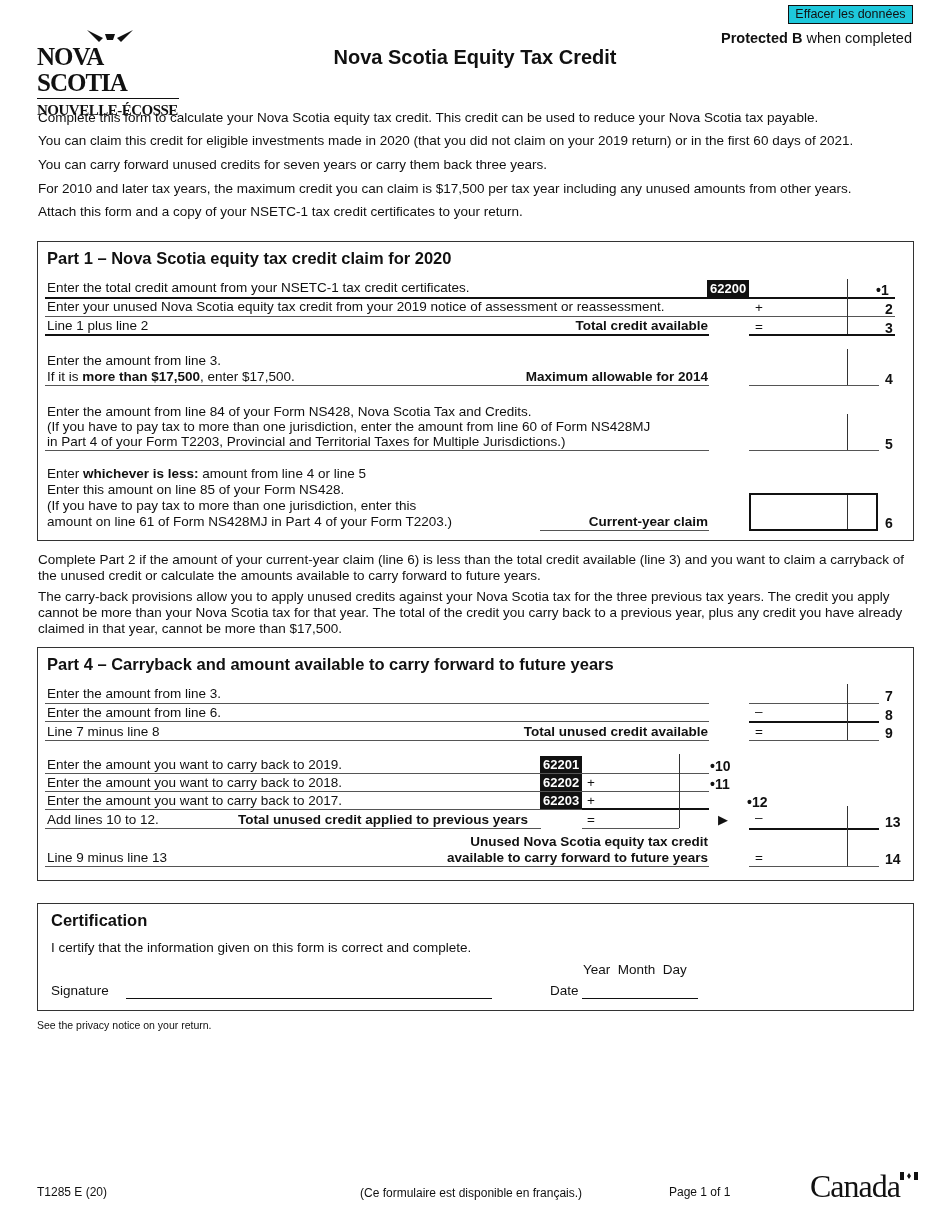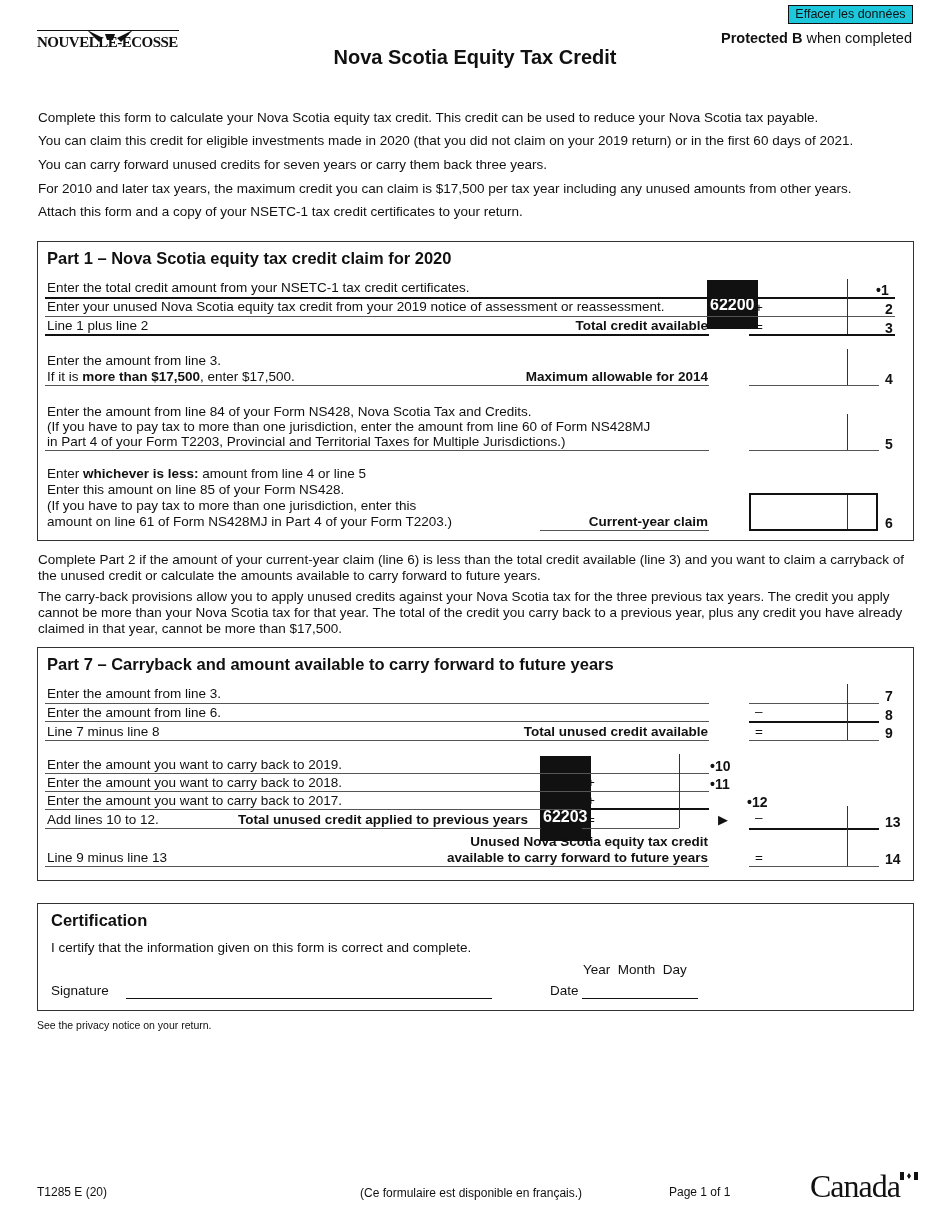--- a/index.html
+++ b/index.html
@@ -12,35 +12,36 @@
   .logo svg { position:absolute; left:48px; top:0; }
   .clear-btn { left:788px; top:5px; width:123px; height:17px; background:#1ec8dc; border:1.5px solid #111; font-size:12.5px; text-align:center; line-height:17px; cursor:pointer; }
   .protected { right:38px; top:30px; font-size:14.5px; }
   .title { left:0; width:950px; top:46px; text-align:center; font-size:20px; font-weight:bold; }
   .intro p { margin:0; position:absolute; left:38px; font-size:13.5px; }
   .box { border:1.5px solid #333; }
   .part-title { font-weight:bold; font-size:16.5px; }
   .row-line { height:1px; background:#555; }
   .thick { height:2px; background:#111; }
   .vline { width:1px; background:#333; }
-  .code { background:#111; color:#fff; font-weight:bold; font-size:16px; padding:16px 3px; height:17px; line-height:17px; }
+  .code { background:#111; color:#fff; font-weight:bold; font-size:13px; padding:0 3px; height:17px; line-height:17px; }
   .lnum { font-weight:bold; font-size:14px; }
   .bold { font-weight:bold; }
   .para p { margin:0; position:absolute; left:38px; width:870px; line-height:16px; }
   .foot { font-size:12px; }
 </style>
 </head>
 <body>
 
 <div class="abs logo">
   <svg width="50" height="18" viewBox="0 0 50 18">
     <path d="M2 2 L18 10 L14 14 Z" fill="#111"></path>
     <path d="M48 2 L32 10 L36 14 Z" fill="#111"></path>
     <path d="M20 6 L30 6 L28 12 L22 12 Z" fill="#111"></path>
   </svg>
+  <div class="ns">NOVA SCOTIA</div>
   <div class="rule"></div>
   <div class="ne">NOUVELLE-ÉCOSSE</div>
 </div>
 
 <div class="abs clear-btn">Effacer les données</div>
 
 <div class="abs protected"><span class="bold">Protected B</span><span> when completed</span></div>
 
 <div class="abs title">Nova Scotia Equity Tax Credit</div>
 
@@ -104,21 +105,21 @@
 <input class="abs" style="left: 752px; top: 500px; width: 92px; height: 20px; border: none; background: transparent;" value="">
 <div class="abs vline" style="left:847px; top:495px; height:34px;"></div>
 <div class="abs lnum" style="left:885px; top:515px;">6</div>
 
 <div class="para">
   <p style="top:552px;">Complete Part 2 if the amount of your current-year claim (line 6) is less than the total credit available (line 3) and you want to claim a carryback of the unused credit or calculate the amounts available to carry forward to future years.</p>
   <p style="top:589px;">The carry-back provisions allow you to apply unused credits against your Nova Scotia tax for the three previous tax years. The credit you apply cannot be more than your Nova Scotia tax for that year. The total of the credit you carry back to a previous year, plus any credit you have already claimed in that year, cannot be more than $17,500.</p>
 </div>
 
 <div class="abs box" style="left:37px; top:647px; width:875px; height:232px;"></div>
-<div class="abs part-title" style="left:47px; top:655px;">Part 7 – Carryback and amount available to carry forward to future years</div>
+<div class="abs part-title" style="left:47px; top:655px;">Part 4 – Carryback and amount available to carry forward to future years</div>
 
 <div class="abs" style="left:47px; top:686px;">Enter the amount from line 3.</div>
 <input class="abs" style="left: 752px; top: 685px; width: 92px; height: 16px; border: none; background: transparent;" value="">
 <div class="abs lnum" style="left:885px; top:688px;">7</div>
 <div class="abs row-line" style="left:45px; top:703px; width:664px;"></div>
 <div class="abs row-line" style="left:749px; top:703px; width:130px;"></div>
 
 <div class="abs" style="left:47px; top:705px;">Enter the amount from line 6.</div>
 <div class="abs" style="left:755px; top:704px;">–</div>
 <input class="abs" style="left: 768px; top: 704px; width: 78px; height: 16px; border: none; background: transparent;" value="">

